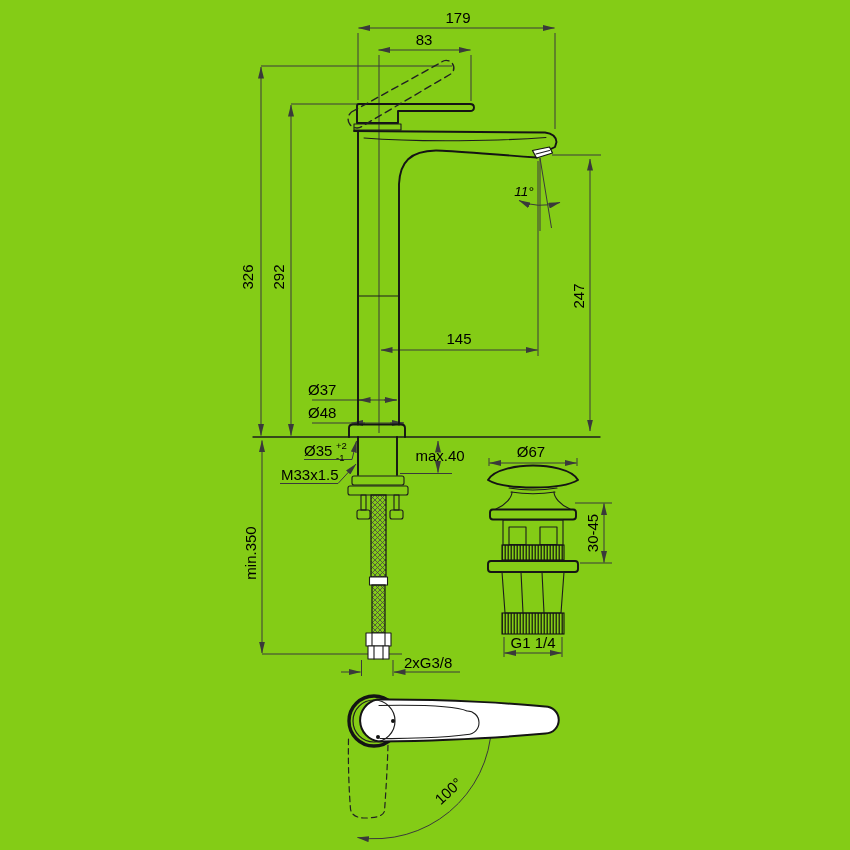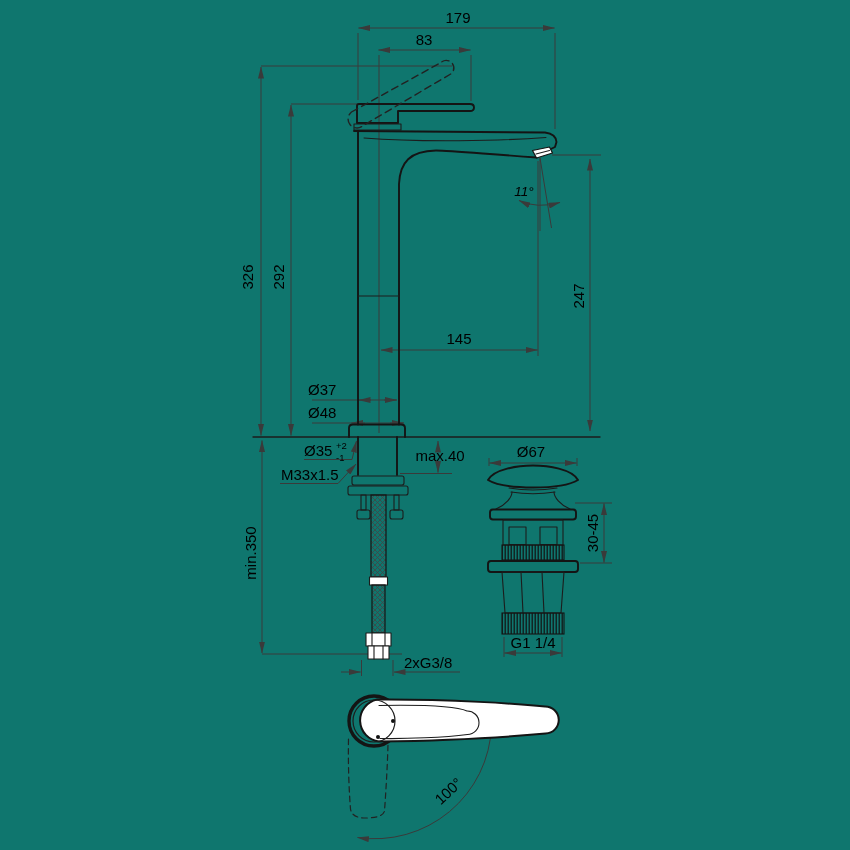--- a/index.html
+++ b/index.html
@@ -1,16 +1,16 @@
 <!DOCTYPE html>
 <html><head>
 <meta charset="utf-8">
 <style>
   html,body{margin:0;padding:0;background:#fff;}
-  .page{width:850px;height:850px;background:#0f766e;position:relative;overflow:hidden;}
+  .page{width:850px;height:850px;background:#84cc16;position:relative;overflow:hidden;}
   svg{display:block;}
   .obj{fill:none;stroke:#141414;stroke-width:1.9;stroke-linecap:round;stroke-linejoin:round;}
   .objt{fill:none;stroke:#1c1c1c;stroke-width:1.1;stroke-linecap:round;stroke-linejoin:round;}
   .objf{fill:#ffffff;stroke:#141414;stroke-width:1.9;stroke-linejoin:round;}
   .objft{fill:#ffffff;stroke:#1c1c1c;stroke-width:1.1;stroke-linejoin:round;}
   .dash{fill:none;stroke:#222;stroke-width:1.4;stroke-dasharray:7 4.5;stroke-linecap:round;}
   .dash2{fill:none;stroke:#222;stroke-width:1.2;stroke-dasharray:5.5 4;stroke-linecap:round;}
   .dim{fill:none;stroke:#3a3a3a;stroke-width:1;}
   .lbl{font-family:"Liberation Sans","DejaVu Sans",sans-serif;font-size:15px;fill:#000;}
   .lbl-s{font-family:"Liberation Sans","DejaVu Sans",sans-serif;font-size:9.5px;fill:#000;}

